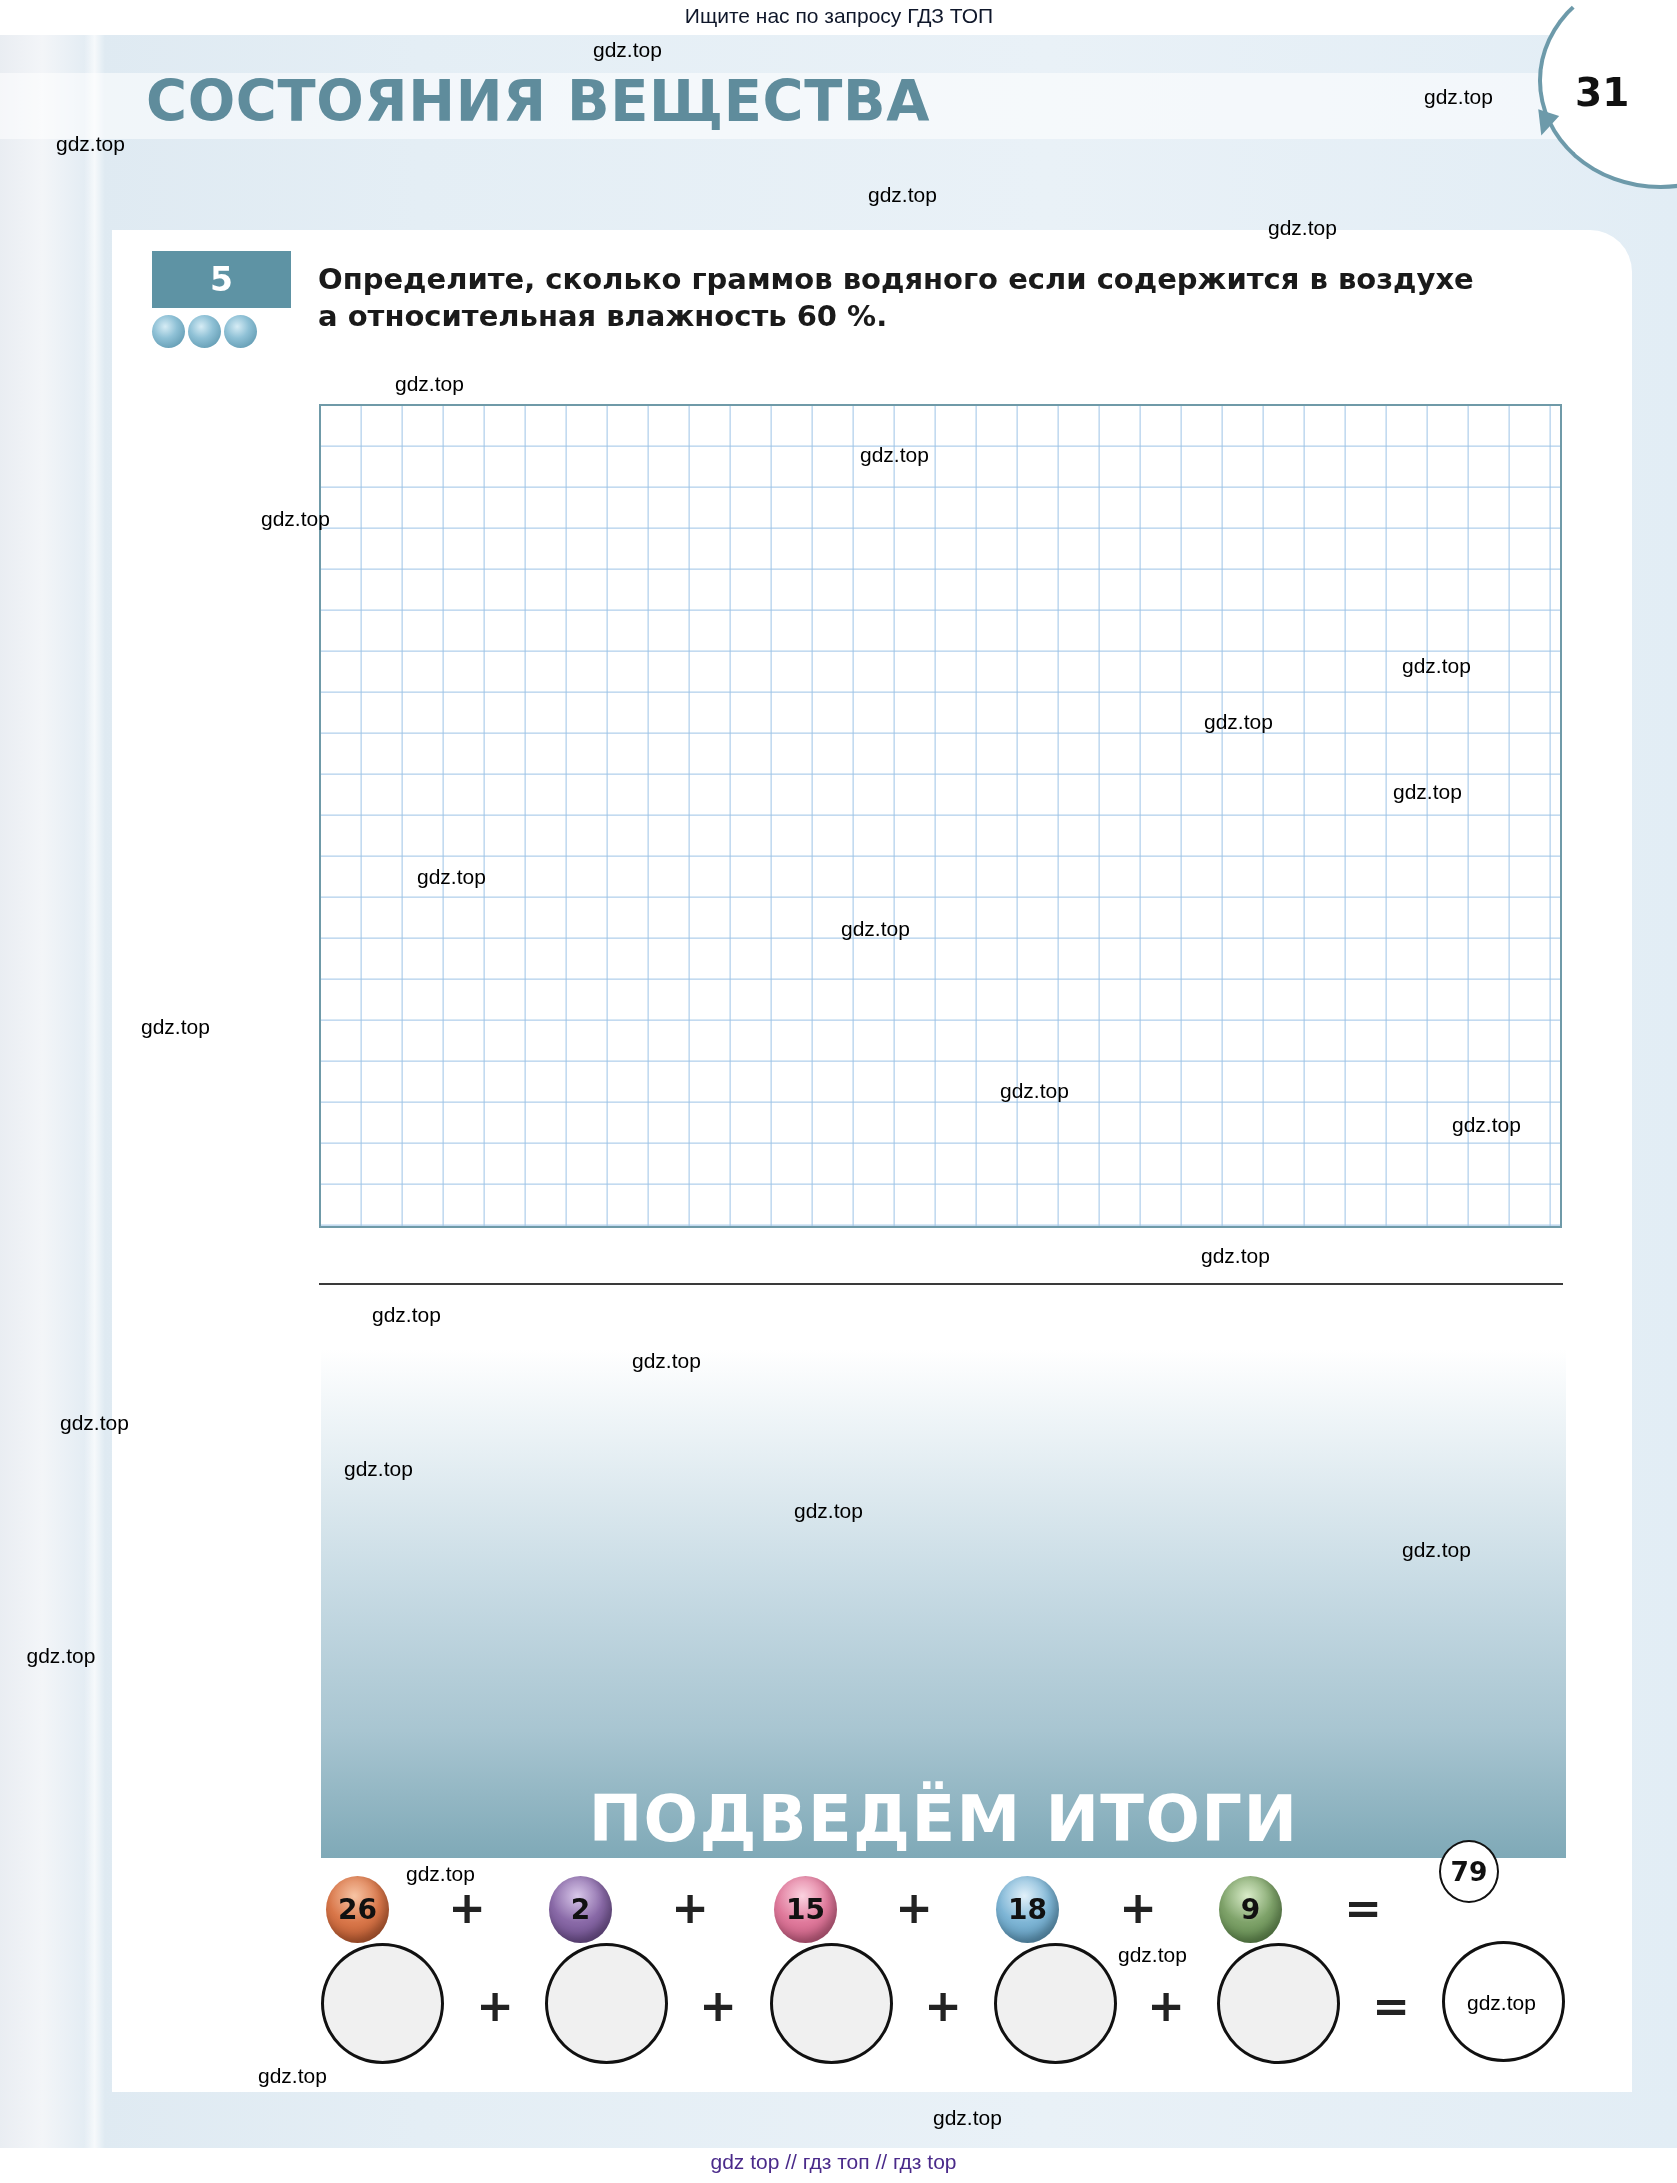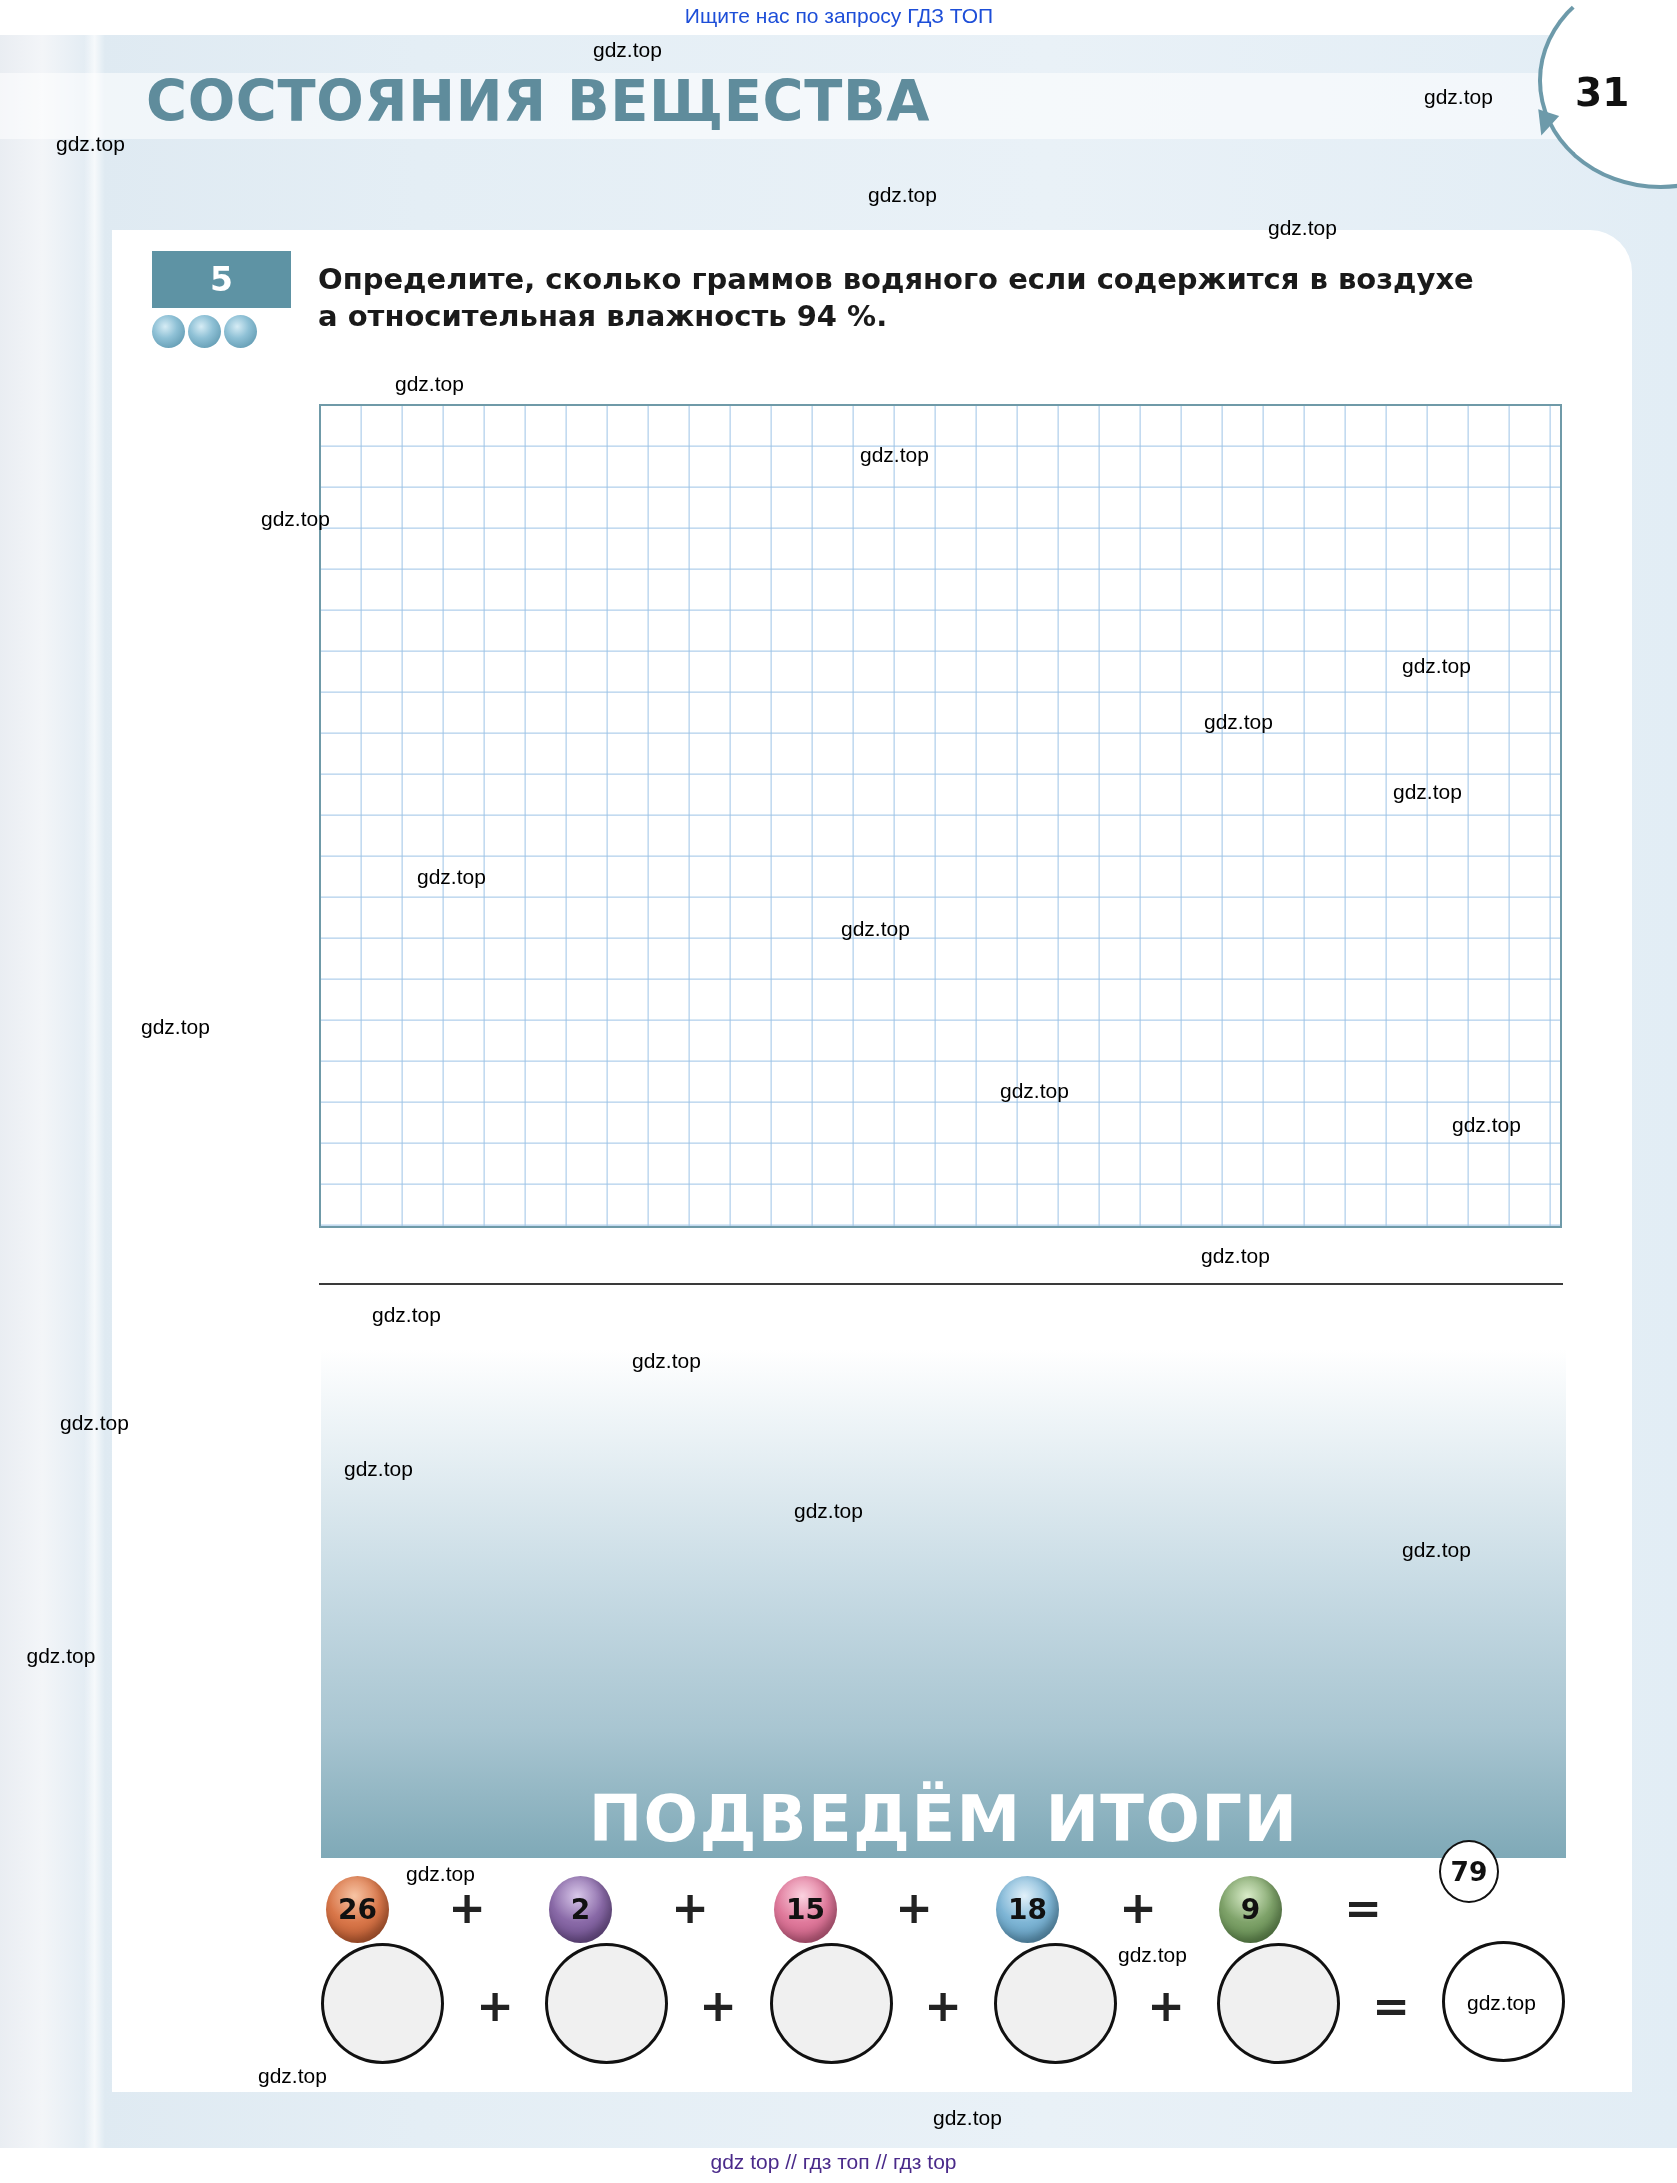--- a/index.html
+++ b/index.html
@@ -7,21 +7,21 @@
     width:1678px; height:2183px; position:relative; overflow:hidden;
     background:#ffffff;
     font-family:"Liberation Sans", sans-serif;
   }
   .abs { position:absolute; }
 
   
   .top-banner {
     left:0; top:0; width:1678px; height:35px;
     text-align:center; line-height:32px;
-    font-size:21px; color:#1d4ed8;
+    font-size:21px; color:#0f172a;
     font-family:"Liberation Sans", sans-serif;
   }
   
   .page {
     left:0; top:35px; width:1678px; height:2113px;
     background:linear-gradient(90deg,#e9edf2 0px,#f3f5f8 42px,#dfeaf2 98px,#e4eef5 418px,#e9f1f7 1046px,#e2edf5 1678px);
   }
   .page-spine {
     left:84px; top:35px; width:21px; height:2113px;
     background:linear-gradient(90deg,rgba(255,255,255,0.0),rgba(255,255,255,0.7),rgba(255,255,255,0));
@@ -156,21 +156,21 @@
 
 <div class="abs task-badge">5</div>
 <div class="abs difficulty">
   <span class="dot"></span>
   <span class="dot"></span>
   <span class="dot"></span>
 </div>
 
 <div class="abs task-text">
   <span class="line">Определите, сколько граммов водяного если содержится в воздухе</span>
-  <span class="line">а относительная влажность 94 %.</span>
+  <span class="line">а относительная влажность 60 %.</span>
 </div>
 
 <div class="abs grid"></div>
 
 <div class="abs divider"></div>
 
 <div class="abs summary-gradient"></div>
 <div class="abs summary-title">ПОДВЕДЁМ ИТОГИ</div>
 
 <div class="abs ball" style="left:326px; top:1876px; width:63px; height:67px; background:radial-gradient(circle at 45% 30%,#f7c4a4 0%,#d9774a 45%,#a94a22 100%);text-align:right;">26</div>

